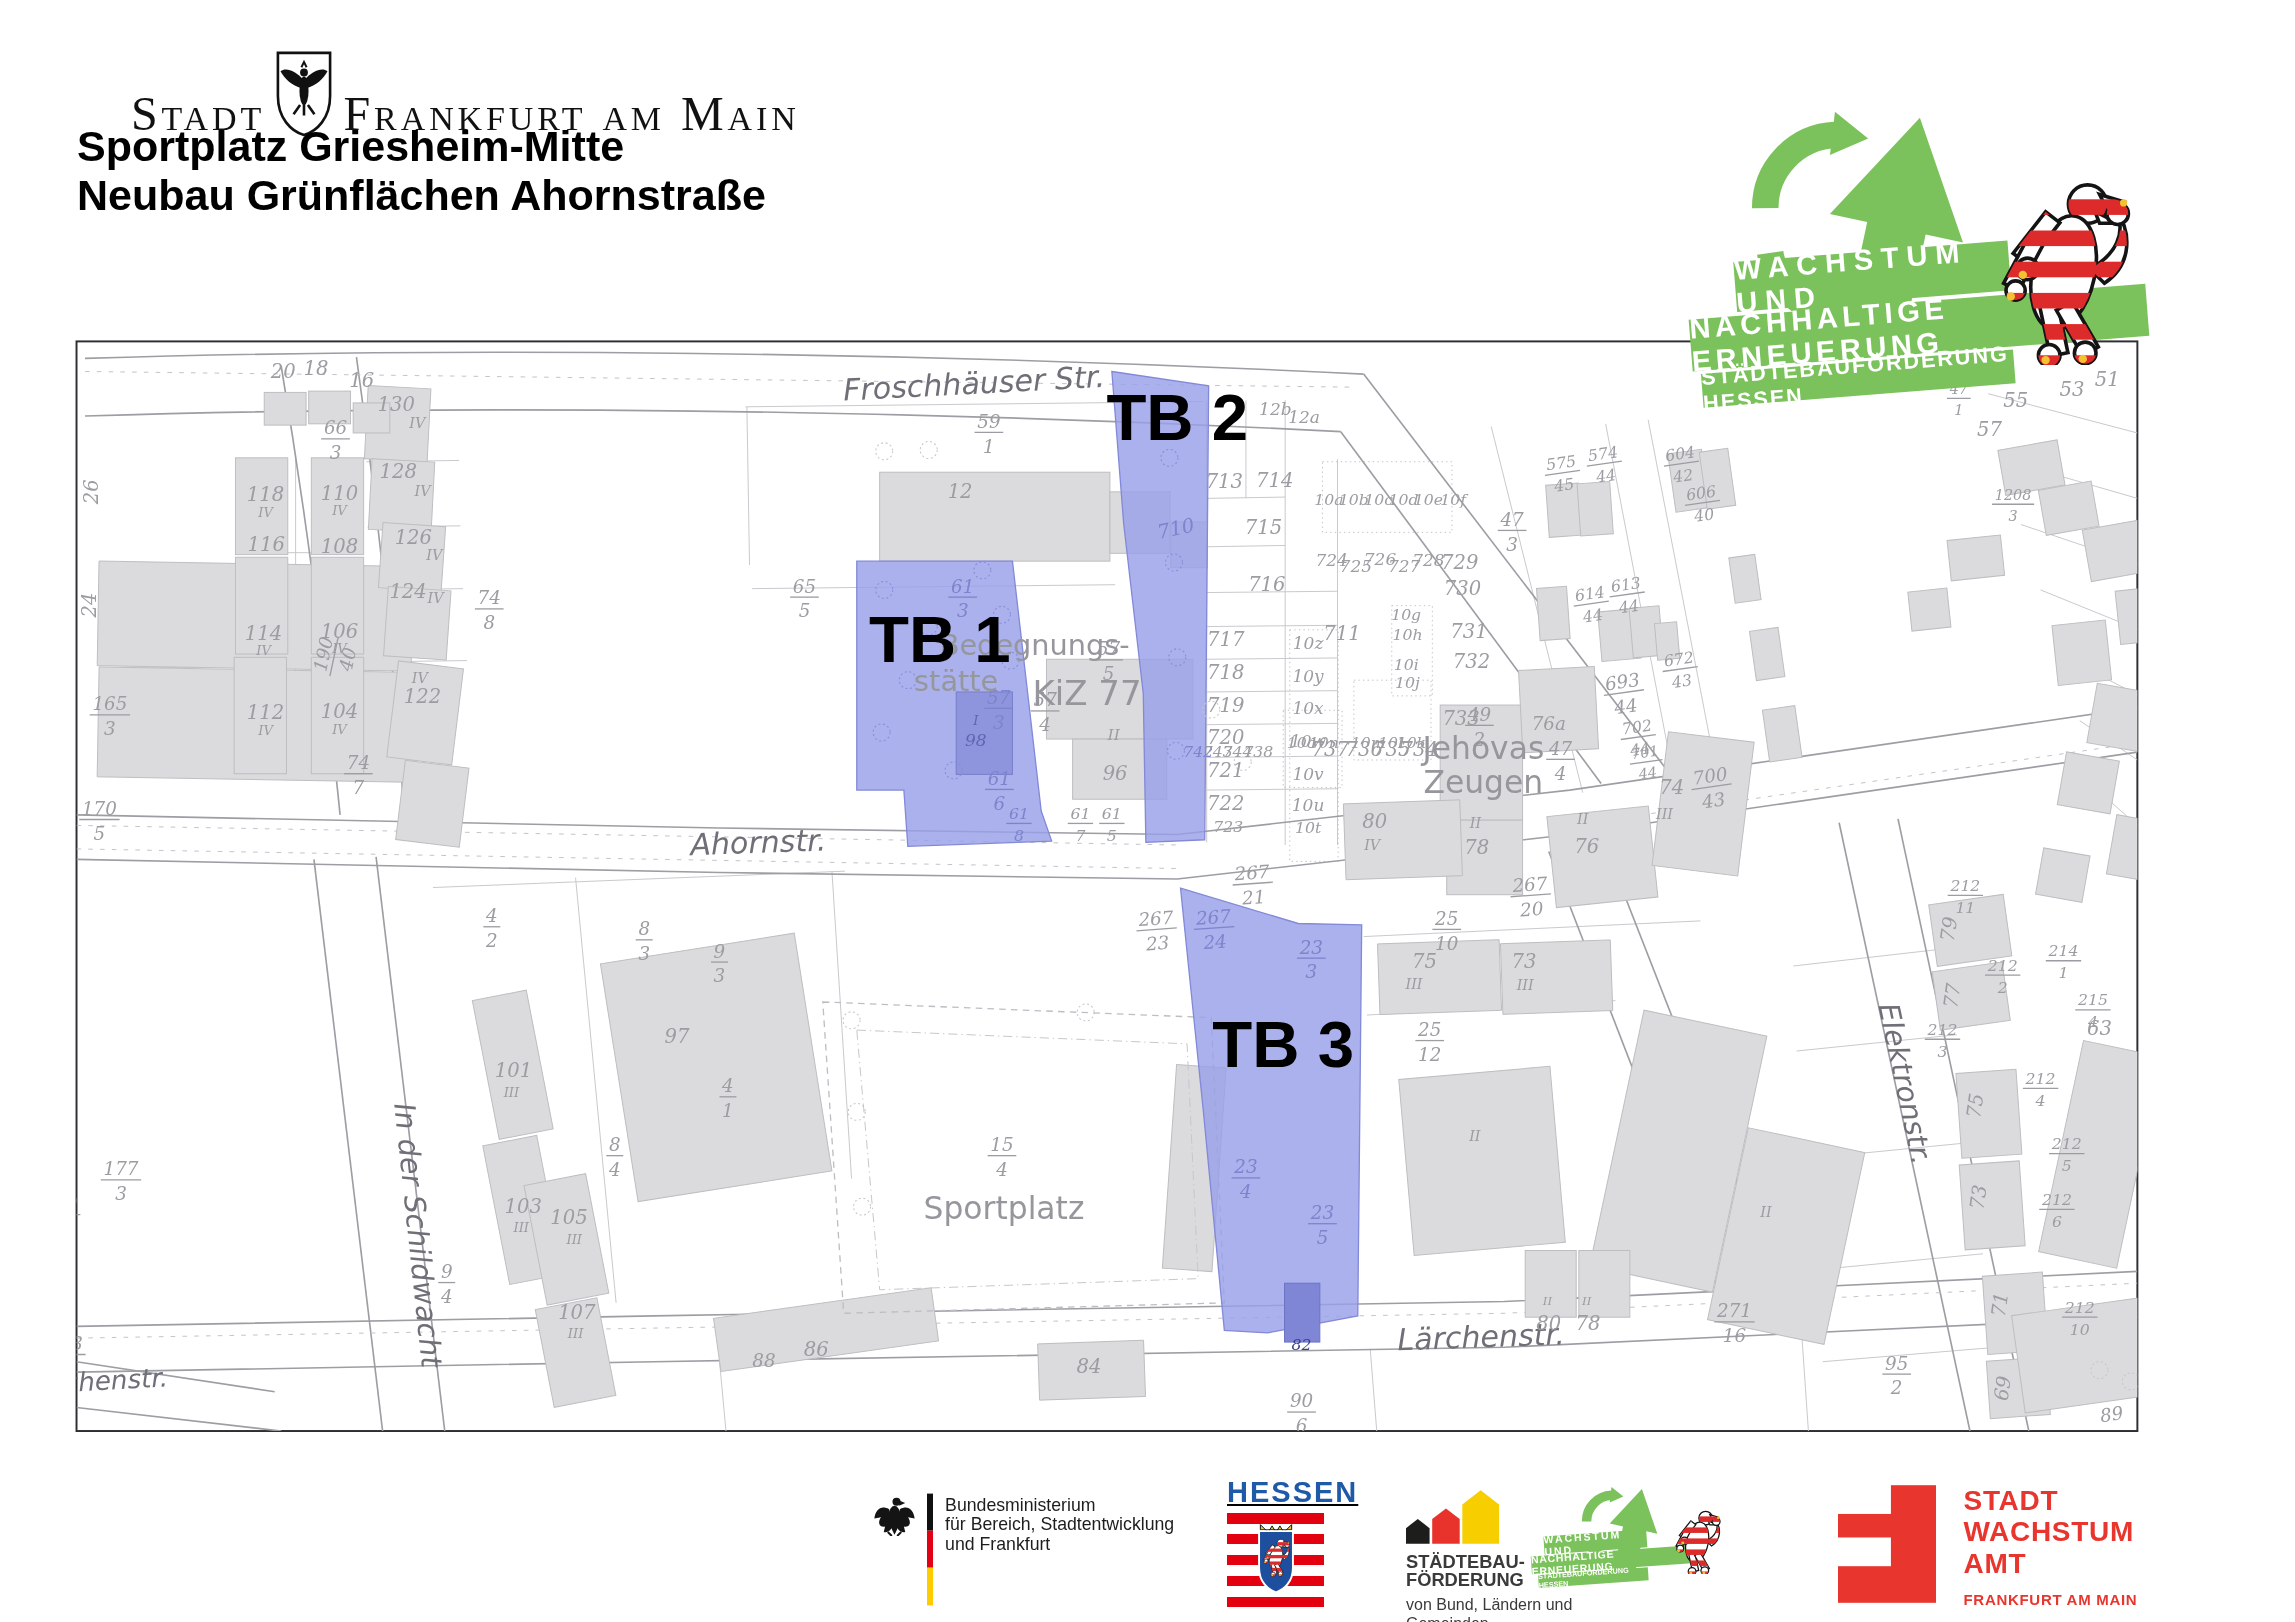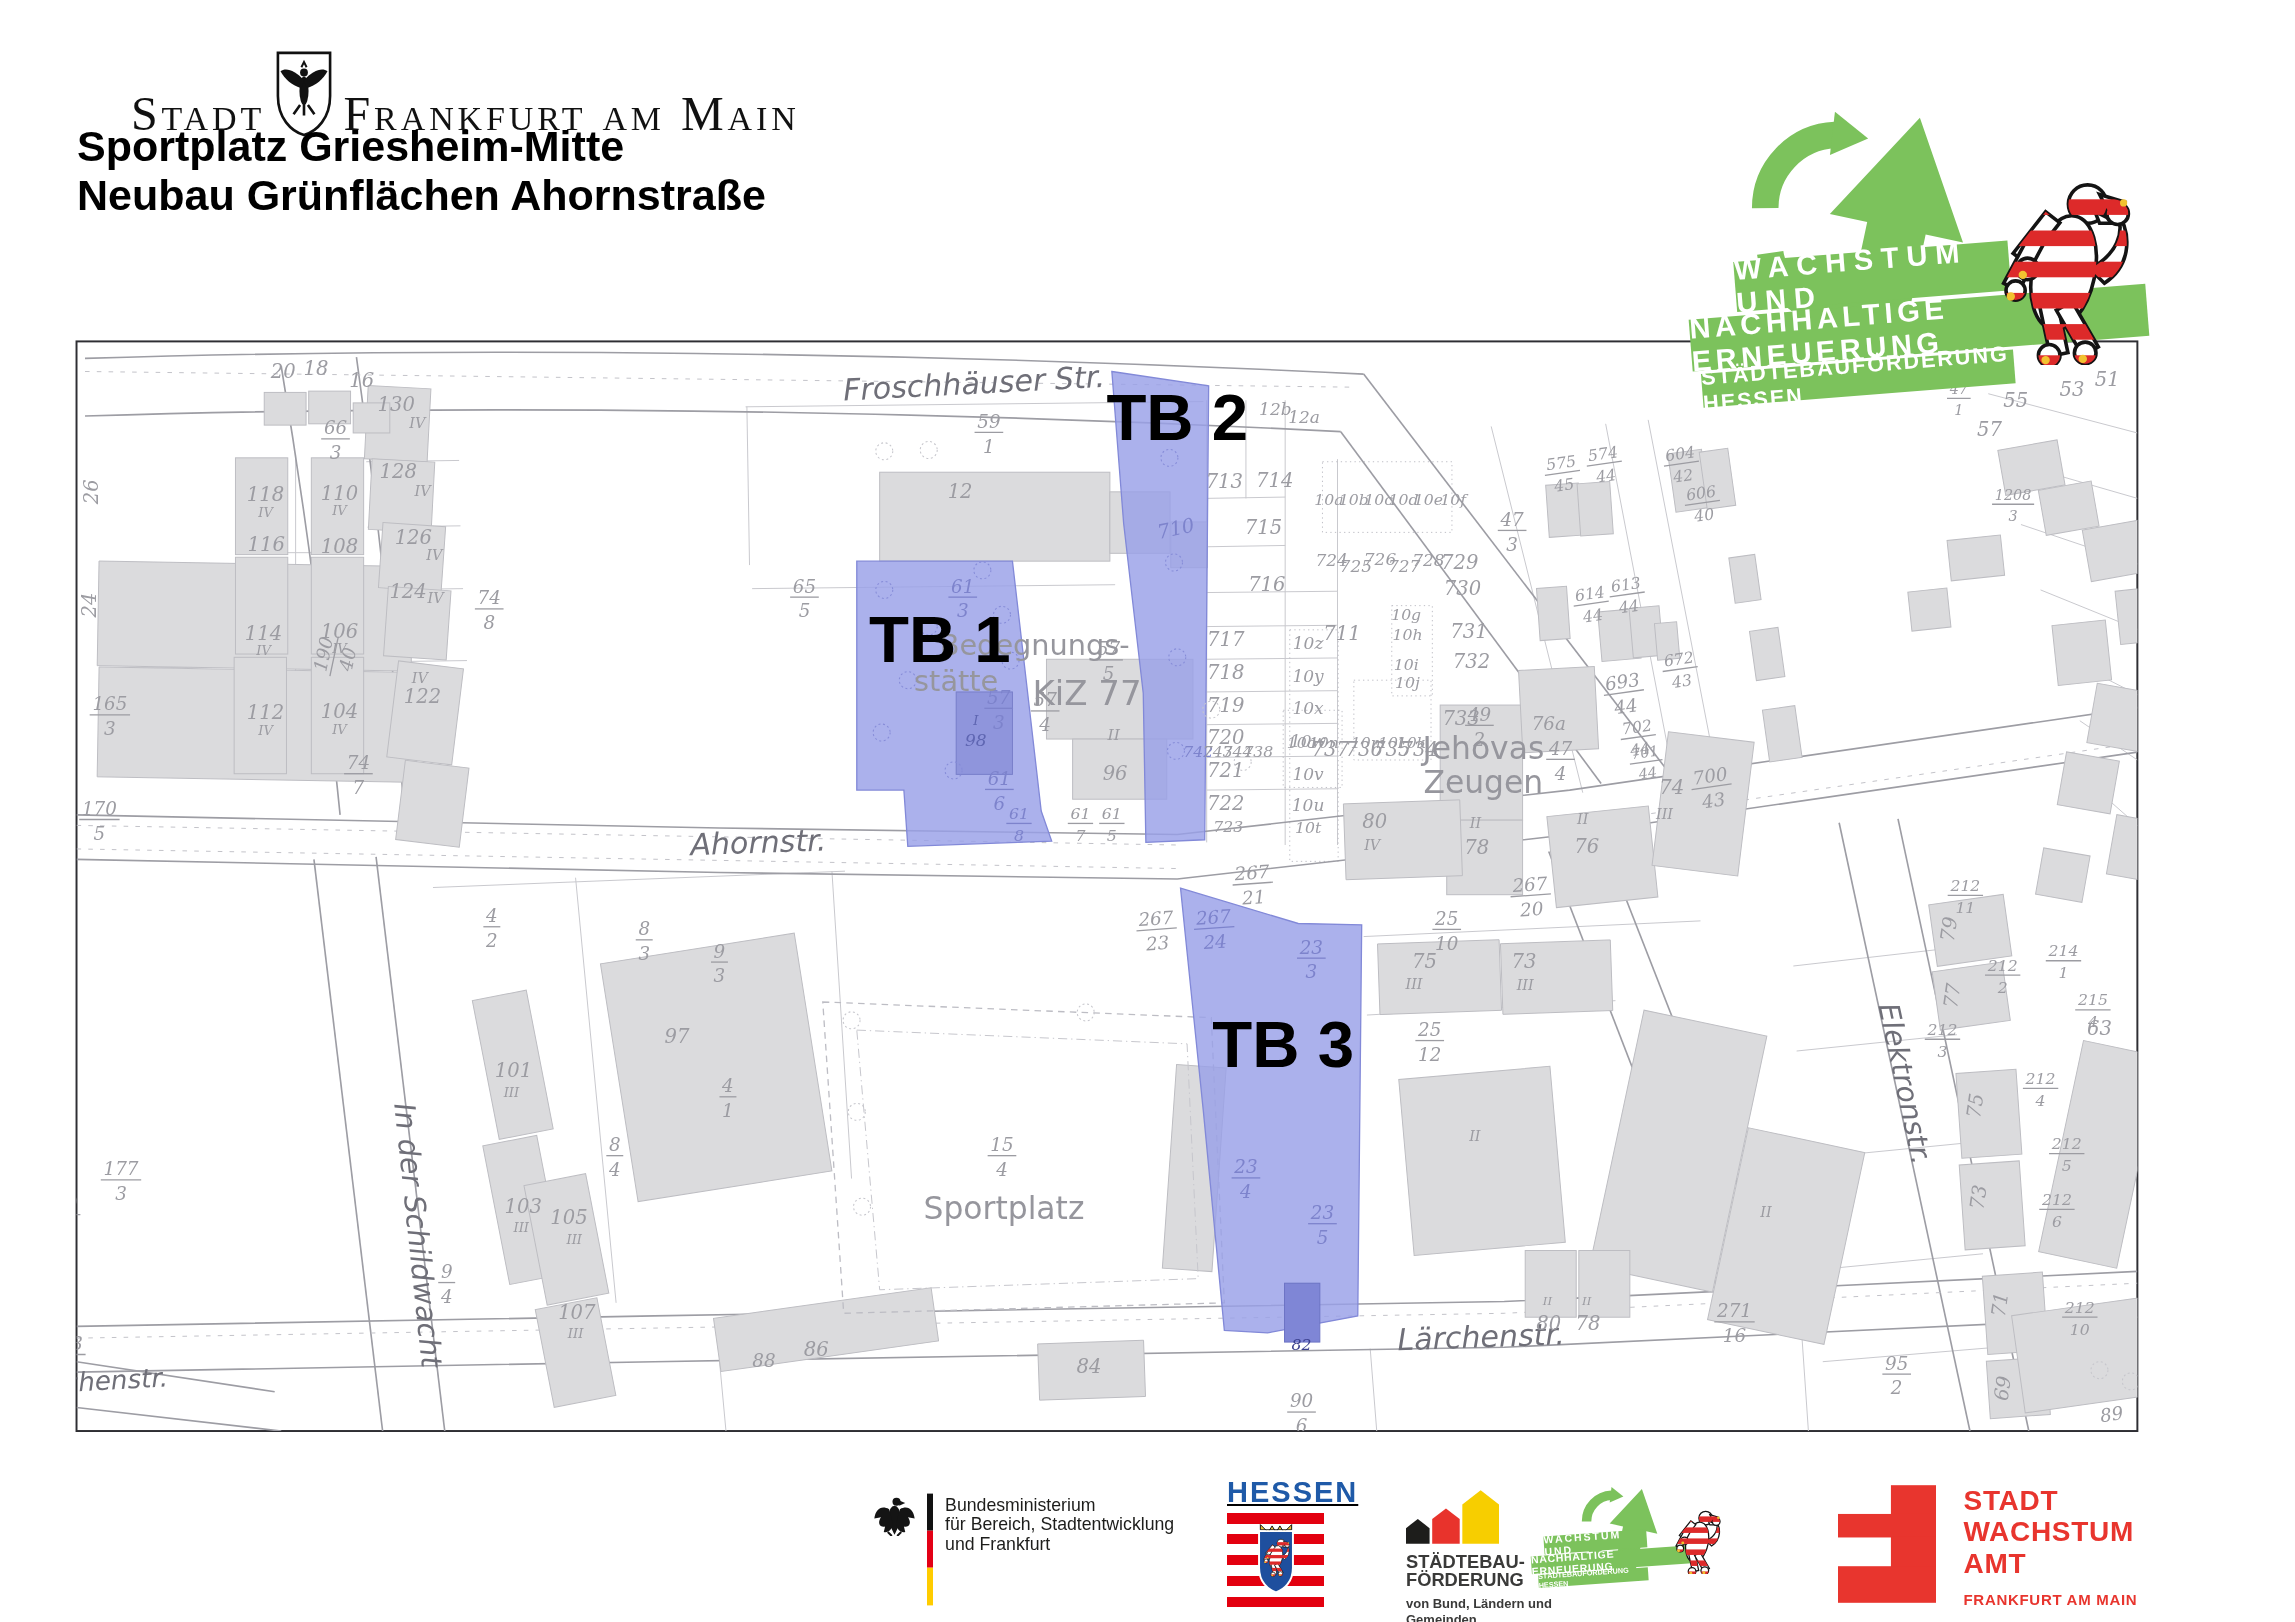--- a/index.html
+++ b/index.html
@@ -23,21 +23,21 @@
   #growth-big .b1{width:275px;height:50px;font-size:29px;letter-spacing:7.9px;margin-right:134px;}
   #growth-big .b2{width:458px;height:52px;font-size:29px;letter-spacing:4.6px;margin-top:3.9px;}
   #growth-big .b3{width:313px;height:34px;font-size:21.6px;letter-spacing:2px;margin-right:137px;margin-top:3.3px;}
   #growth-arrow-big{left:1737px;top:103px;}
   #lion-big{left:1994px;top:156px;}
 
   
   .bm-text{font-size:17.7px;color:#1d1d1b;line-height:1.12;}
   #hessen-title{font-size:29px;font-weight:700;color:#1F5AA8;letter-spacing:2px;}
   .sbf-big{font-size:18.3px;font-weight:700;color:#3A3A39;line-height:1.0;}
-  .sbf-small{font-size:13px;color:#3A3A39;line-height:1.18;font-weight:bold;}
+  .sbf-small{font-size:16px;color:#3A3A39;line-height:1.18;}
   #growth-small{left:1527px;top:1526px;width:166px;transform:rotate(-4deg);transform-origin:right top;}
   #growth-small .b1{width:103px;height:17.7px;font-size:10.5px;letter-spacing:2px;margin-right:47px;}
   #growth-small .b2{width:164px;height:17.7px;font-size:10.5px;letter-spacing:0.7px;margin-top:1.3px;}
   #growth-small .b3{width:110px;height:13px;font-size:7.2px;letter-spacing:0px;margin-right:48px;margin-top:1.3px;}
   .spa-line{font-size:28px;font-weight:700;color:#E8352E;letter-spacing:0.7px;line-height:1.12;}
   .spa-sub{font-size:15px;font-weight:700;color:#E8352E;letter-spacing:0.7px;margin-top:11.8px;}
 </style>
 </head>
 <body>
 

